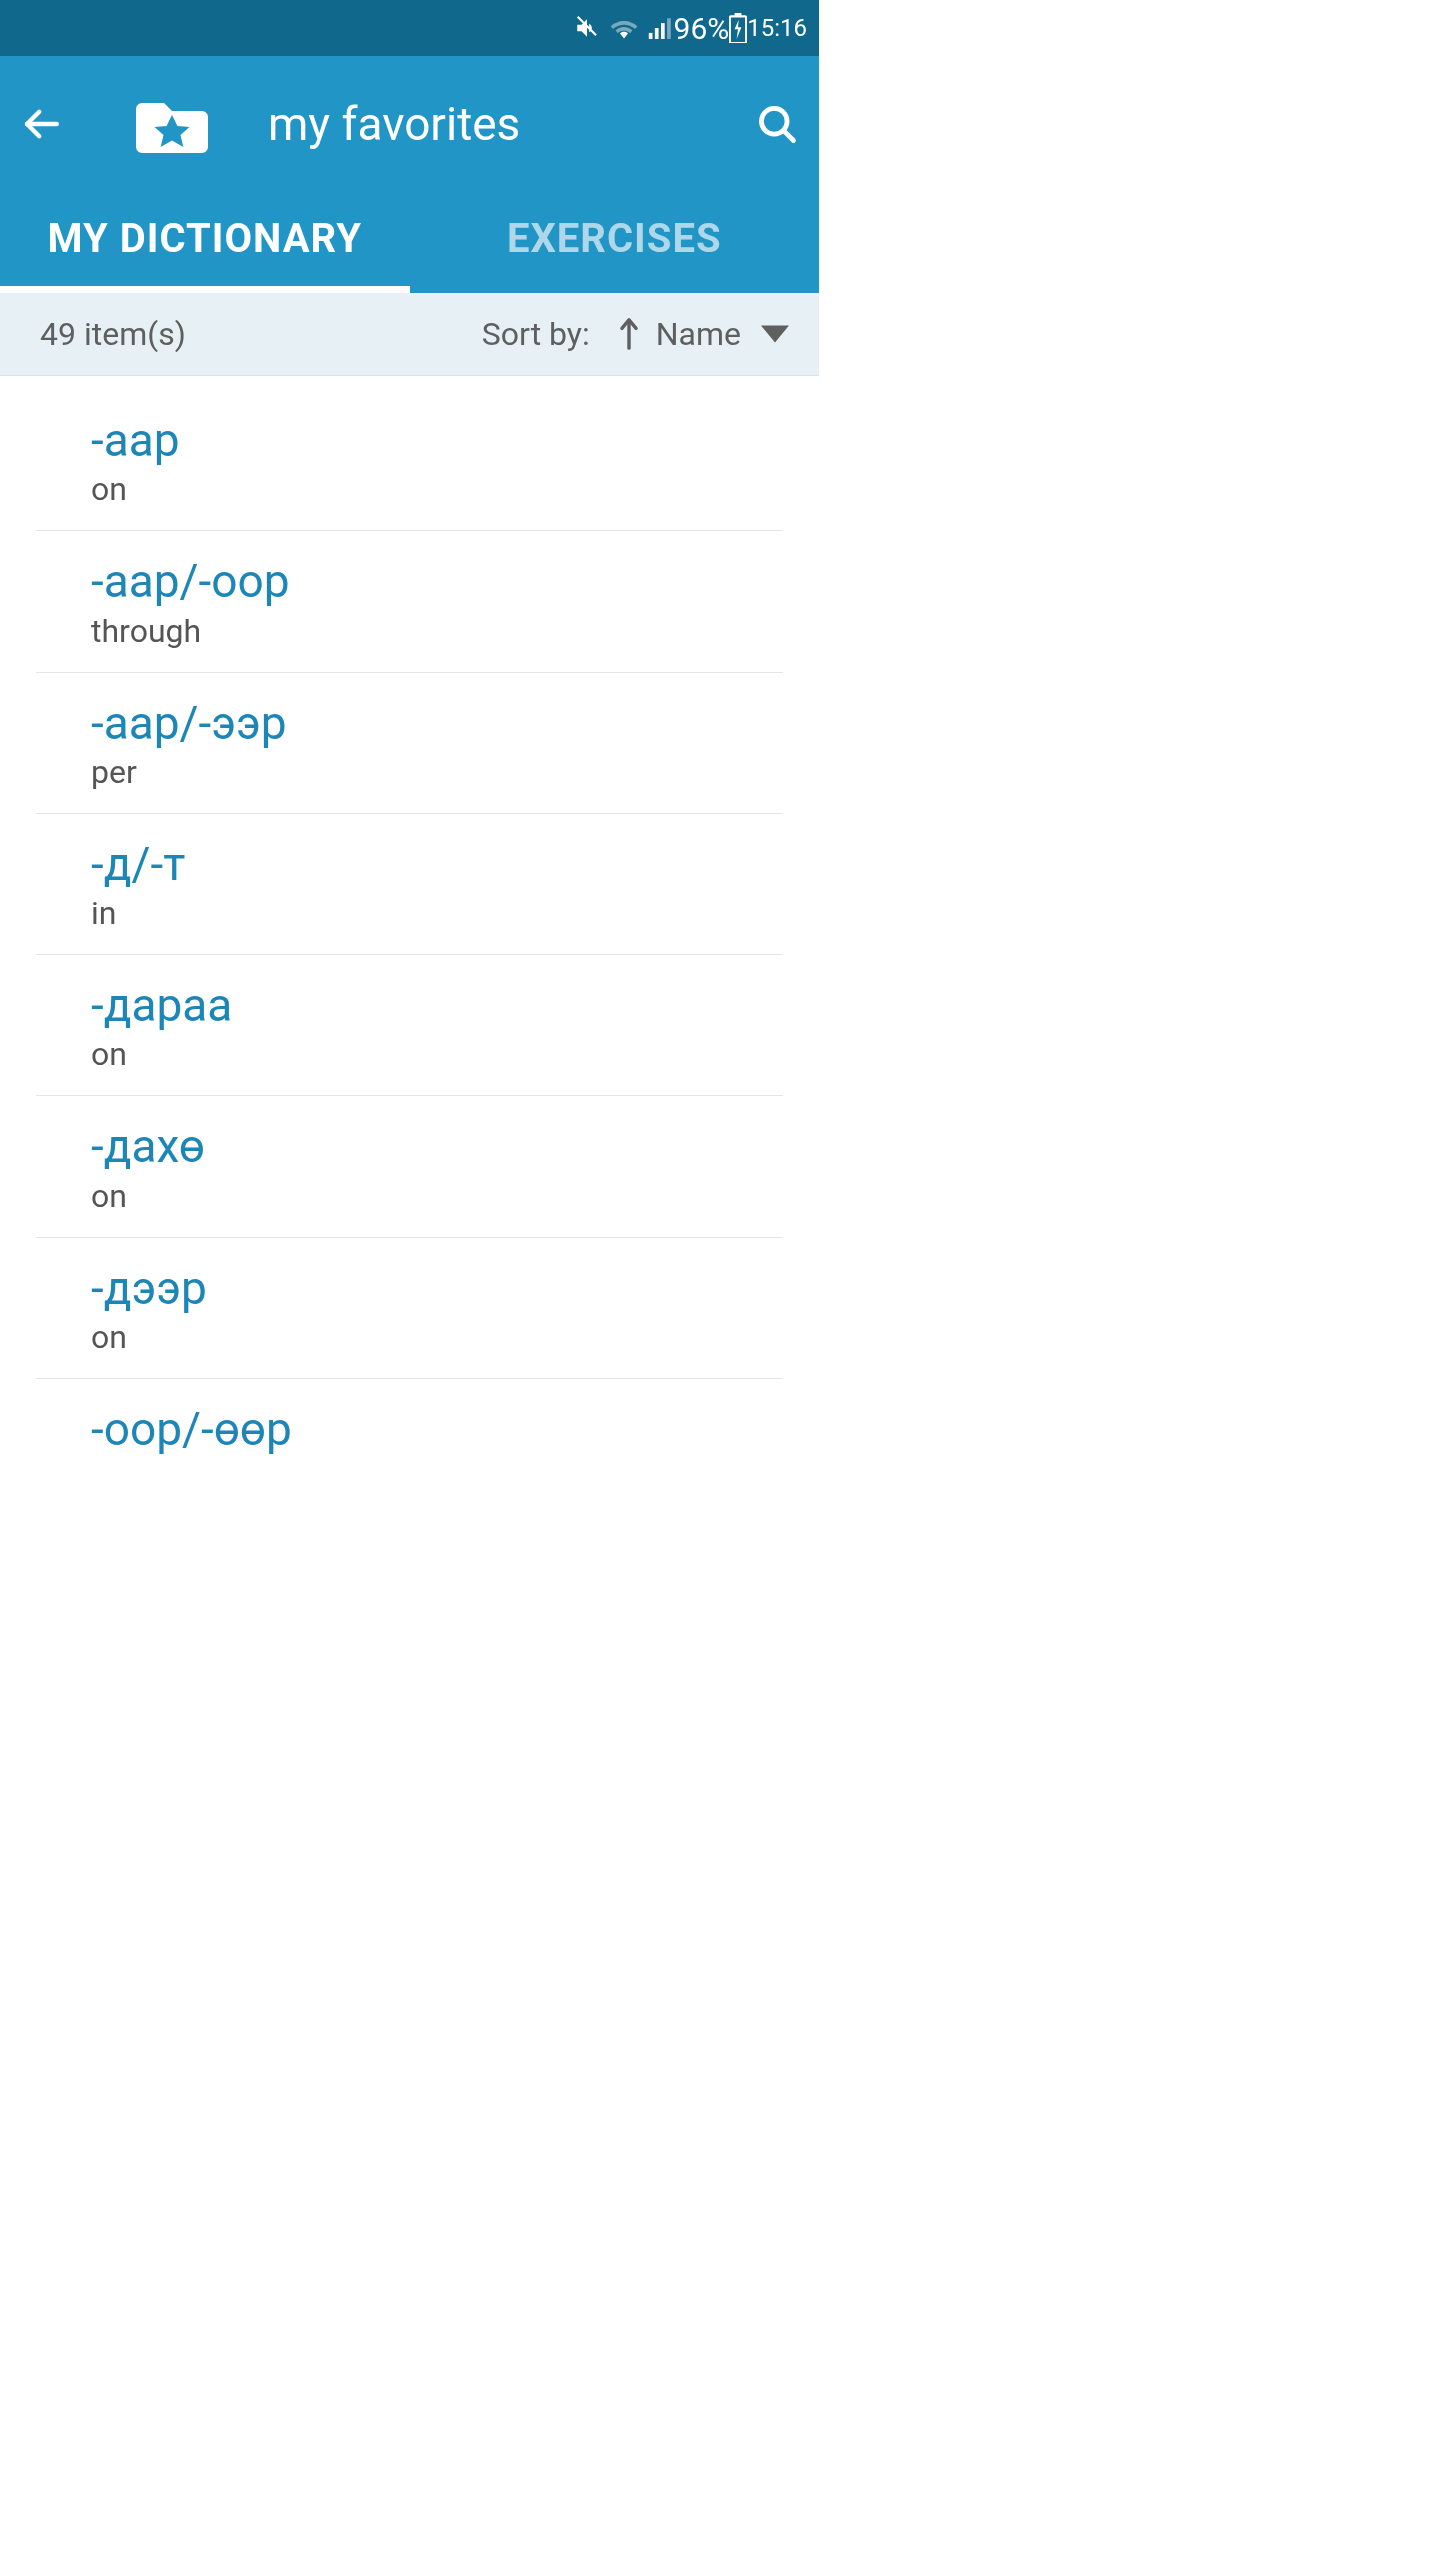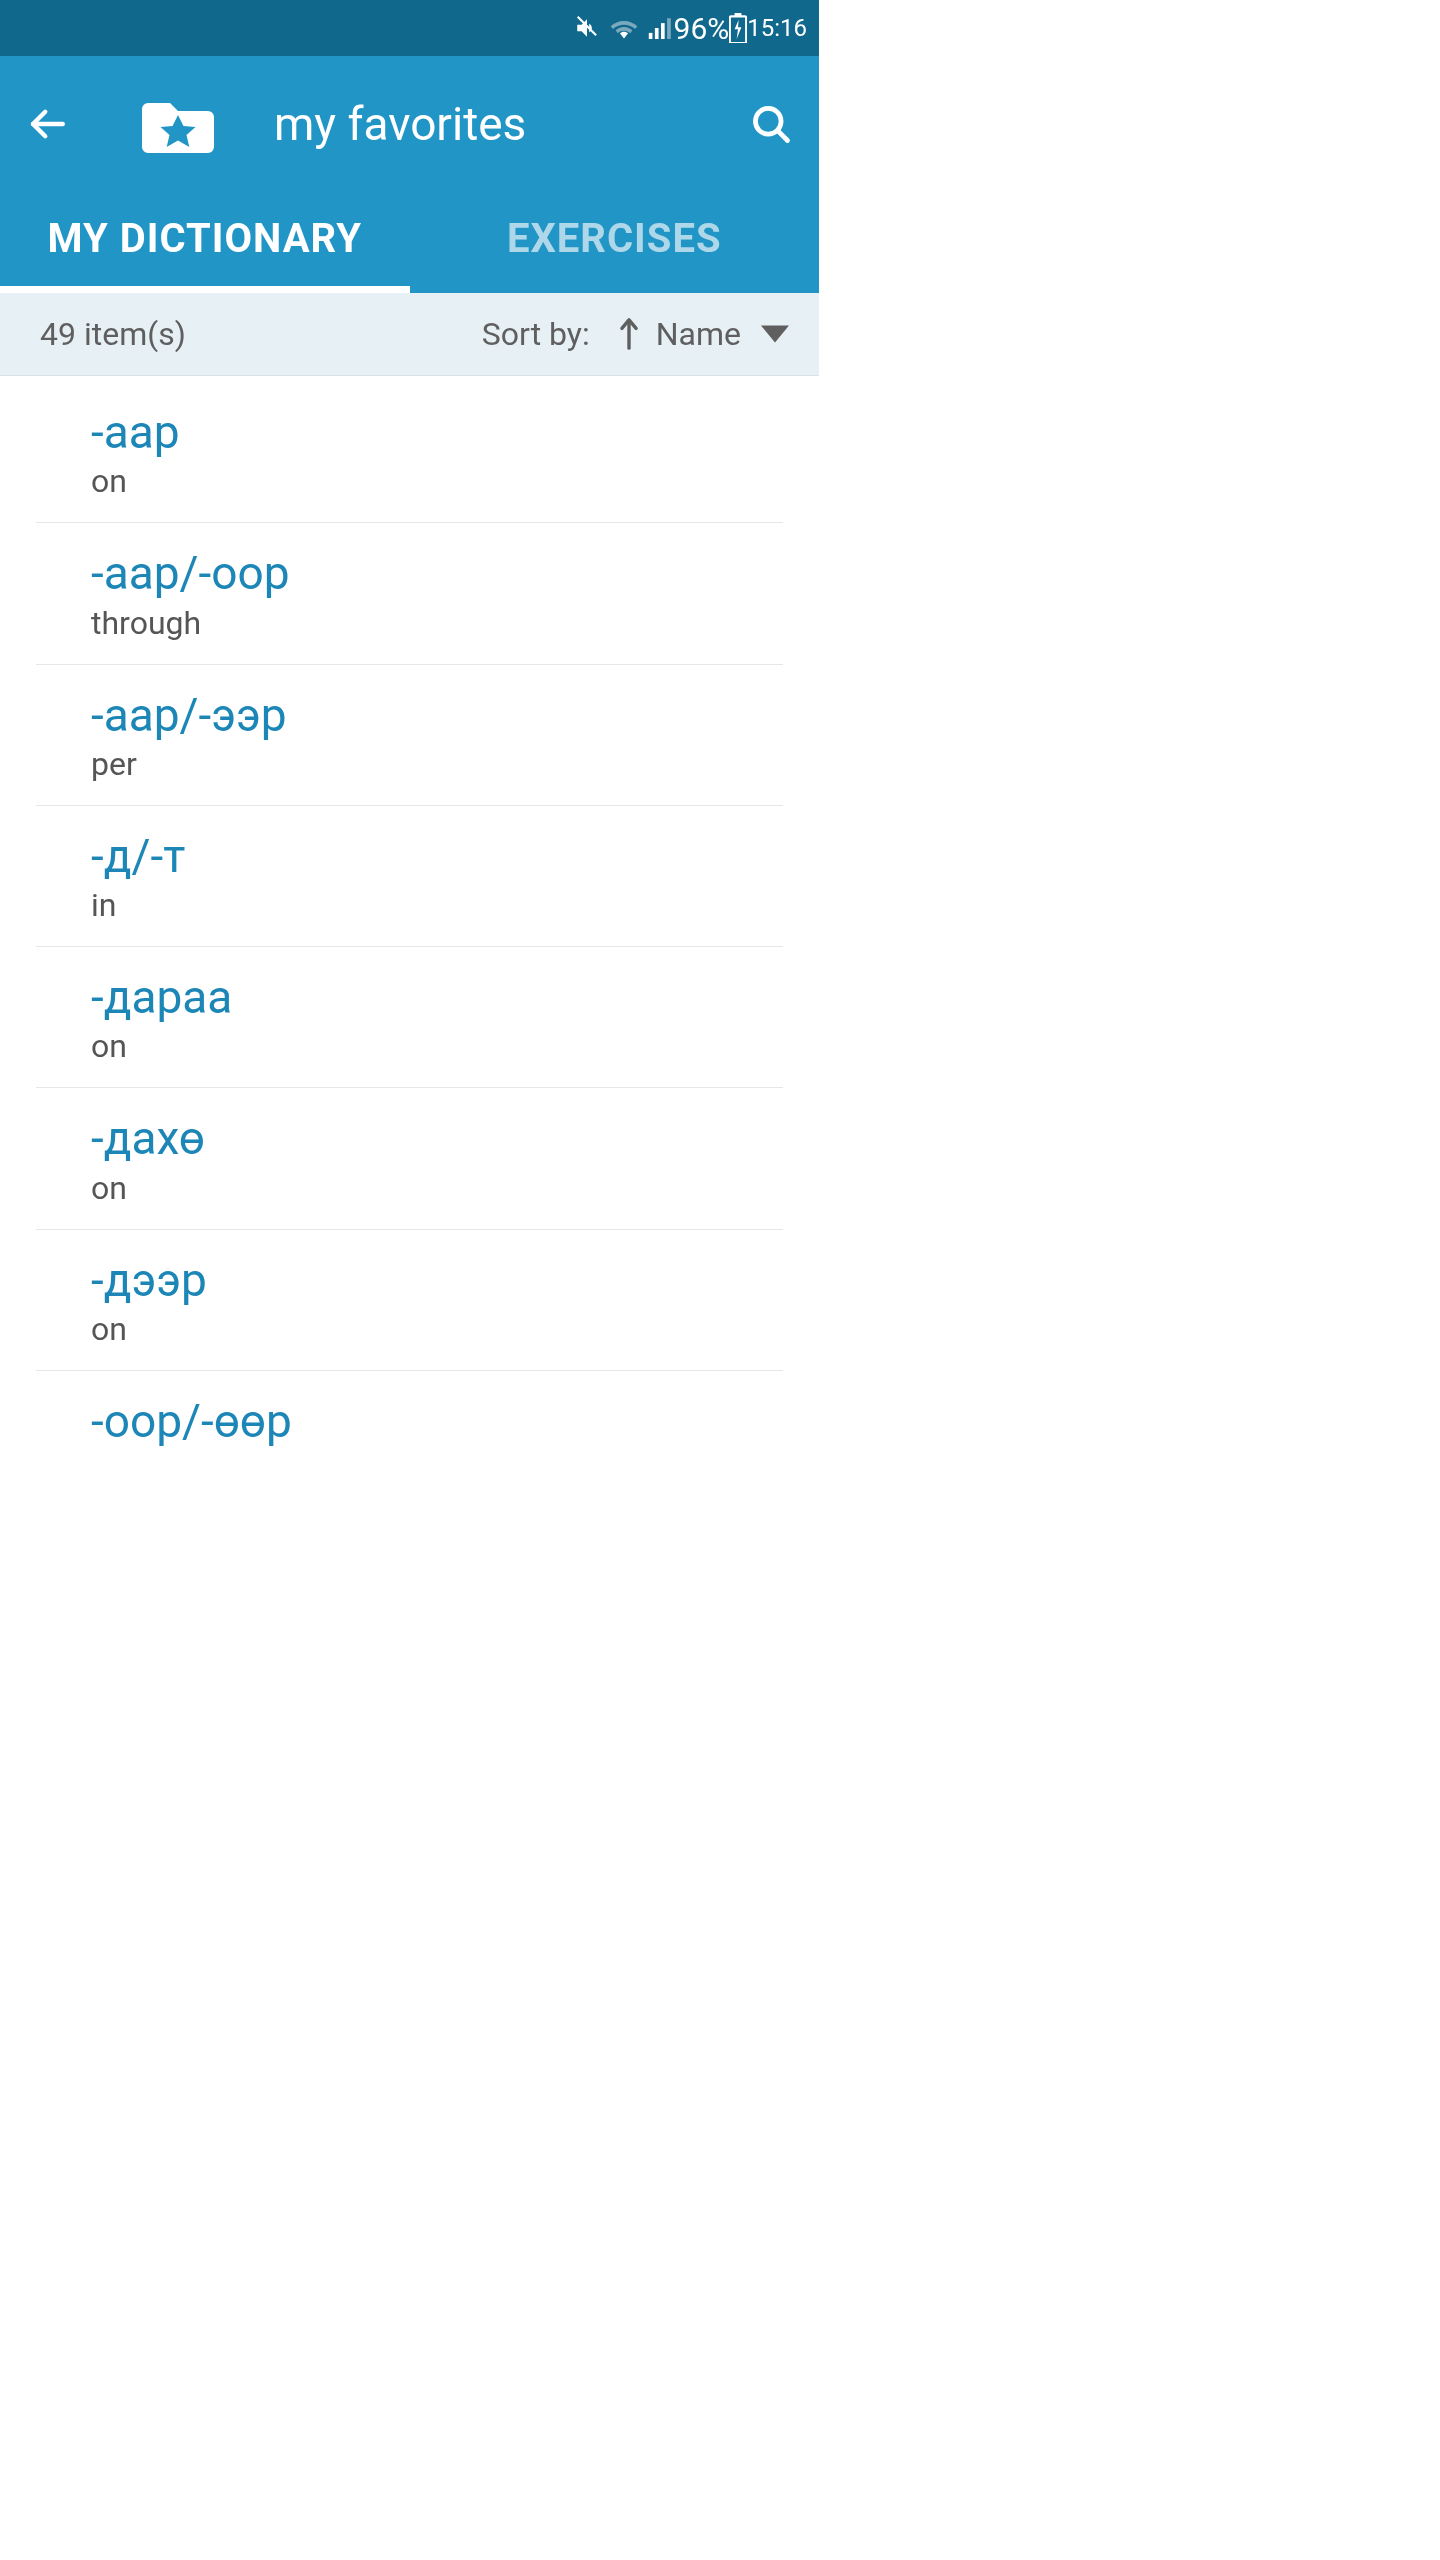--- a/index.html
+++ b/index.html
@@ -27,21 +27,21 @@
   .status-bar .battery-text { font-size: 30px; letter-spacing: 0; font-weight: 400; }
   .status-bar .time-text { font-size: 24px; letter-spacing: 0; font-weight: 400; }
   .icon-svg { display: block; }
 
   
   .app-bar {
     background: #2196c6;
     height: 135px;
     display: flex;
     align-items: center;
-    padding: 0 26px;
+    padding: 0 20px;
     gap: 44px;
   }
   .app-bar .back { margin-right: 30px; display:flex; align-items:center; justify-content:center; }
   .app-bar .folder { margin-right: 16px; display:flex; align-items:center; justify-content:center; }
   .app-bar .title {
     color: #ffffff;
     font-size: 46px;
     font-weight: 400;
     flex: 1;
   }
@@ -88,21 +88,21 @@
   .info-row .sort-name { margin-right: 20px; }
   .info-row .dropdown { display:flex; align-items:center; }
 
   
   .list { }
   .list-item {
     border-bottom: 1px solid #e7e7e7;
     padding: 26px 0 22px 55px;
     margin: 0 36px;
   }
-  .list-item:first-child { padding-top: 32px; }
+  .list-item:first-child { padding-top: 40px; }
   .list-item .word {
     color: #1c86b7;
     font-size: 46px;
     font-weight: 400;
     line-height: 1.05;
     margin-bottom: 6px;
   }
   .list-item .translation {
     color: #555555;
     font-size: 32px;

